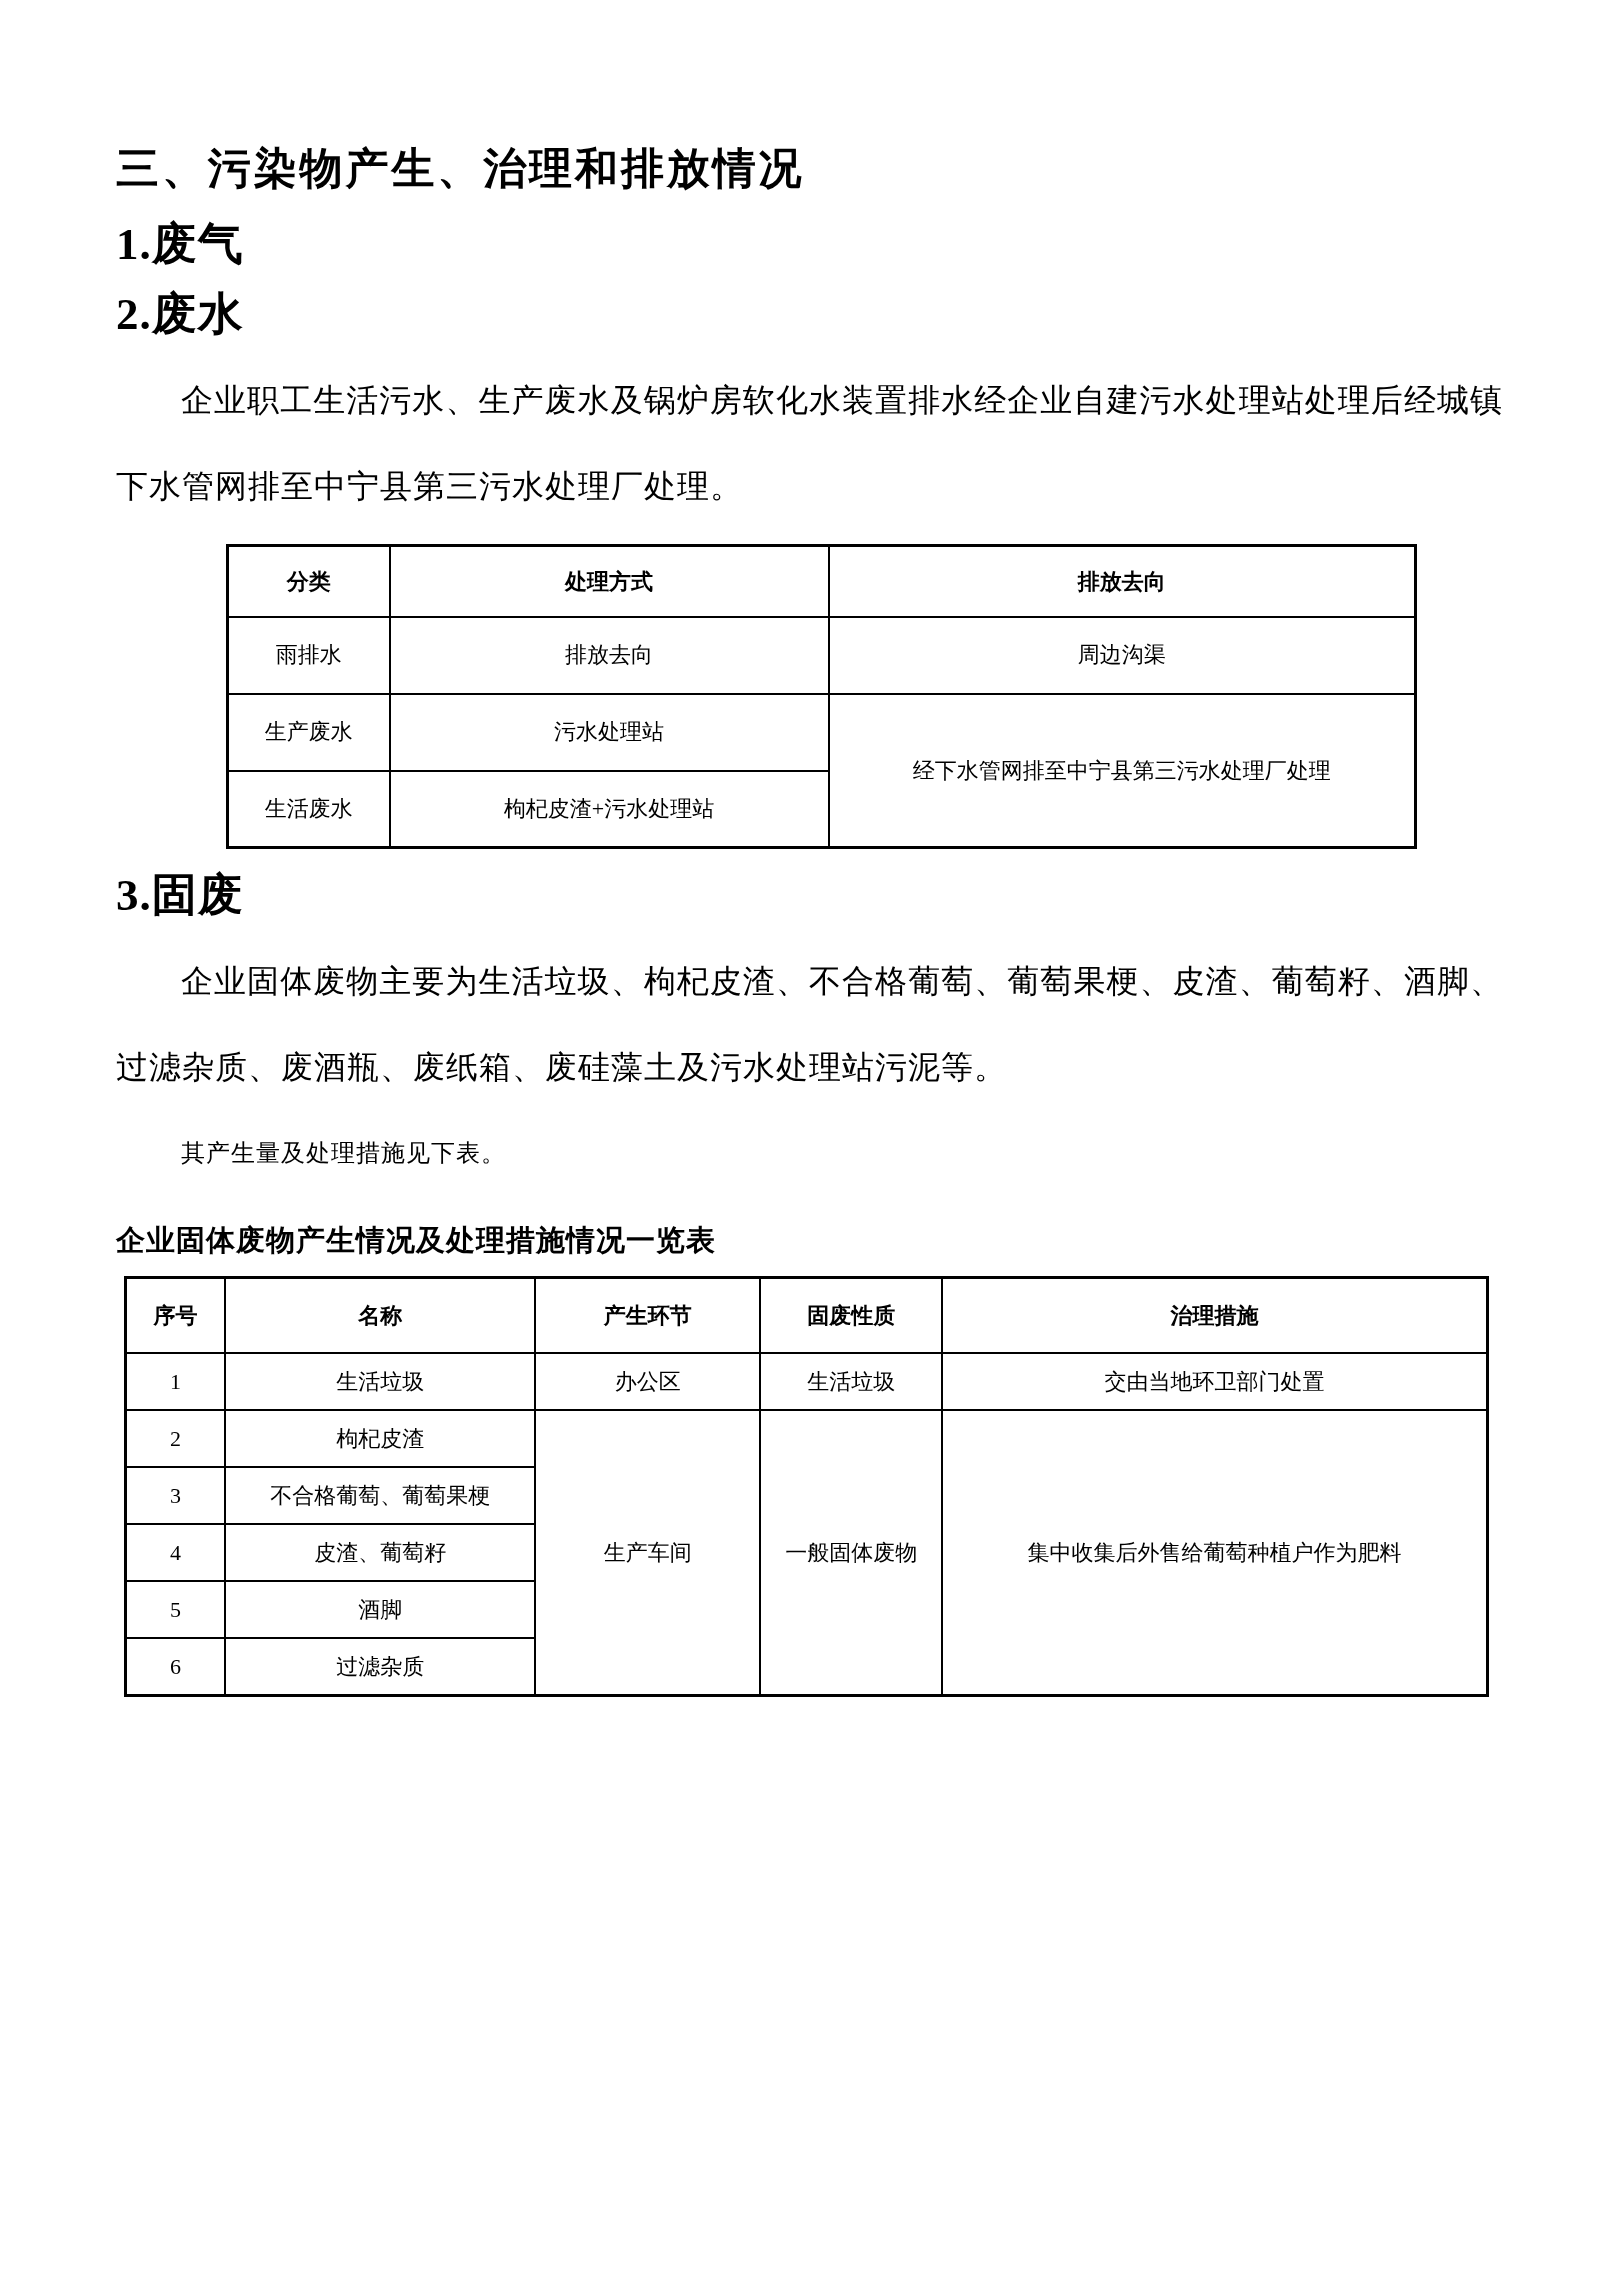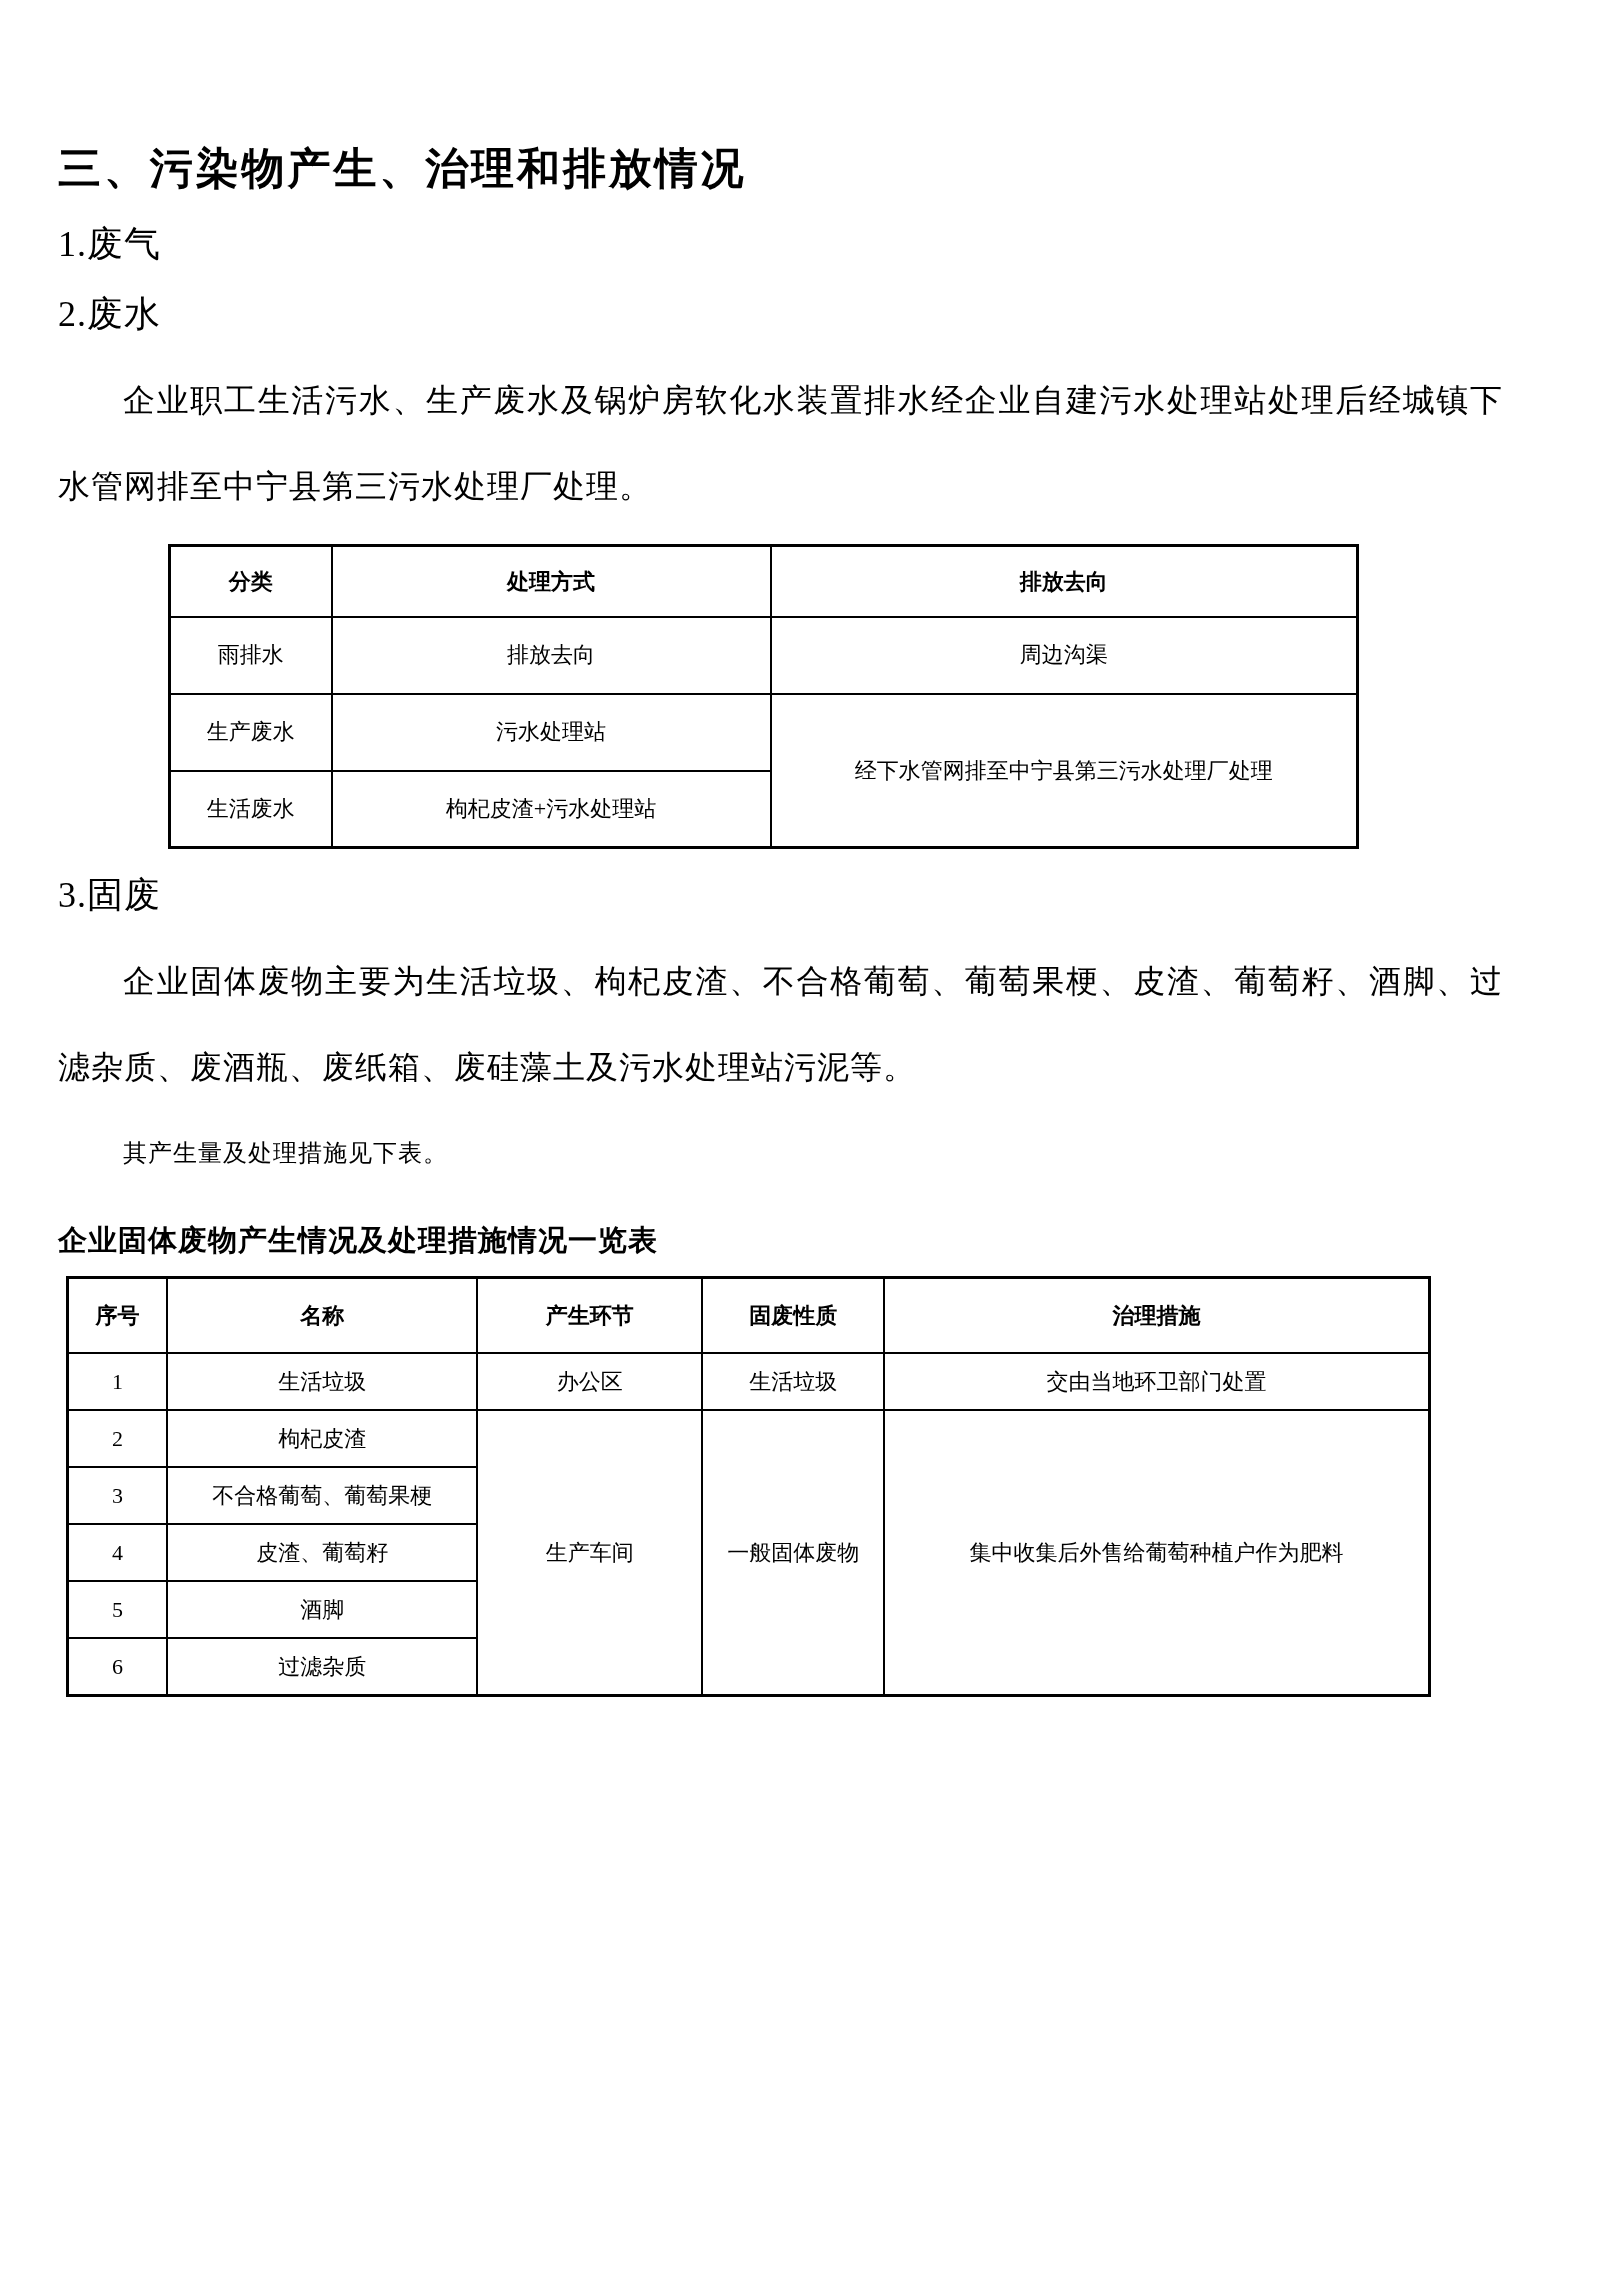--- a/index.html
+++ b/index.html
@@ -4,28 +4,28 @@
 <style>
   * { margin: 0; padding: 0; box-sizing: border-box; }
   html, body { background: #ffffff; }
   body {
     width: 1621px; height: 2293px;
     font-family: "Liberation Serif", "DejaVu Serif", serif;
     color: #000000;
     position: relative;
     overflow: hidden;
   }
-  .page { padding: 139px 118px 0 58px; }
+  .page { padding: 139px 118px 0 116px; }
 
   .h1 {
     font-size: 43px; font-weight: bold;
     line-height: 59px; letter-spacing: 2.9px;
   }
   .h2 {
-    font-size: 36px; font-weight: normal;
+    font-size: 45px; font-weight: bold;
     line-height: 49px; margin-top: 21.6px; letter-spacing: 1px;
   }
   p.body-text {
     font-size: 32px; line-height: 86px;
     text-align: justify; text-indent: 65px;
     letter-spacing: 1px; margin-top: 17.6px;
   }
   p.note-text {
     font-size: 24px; line-height: 86px;
     text-indent: 65px; letter-spacing: 1px;

